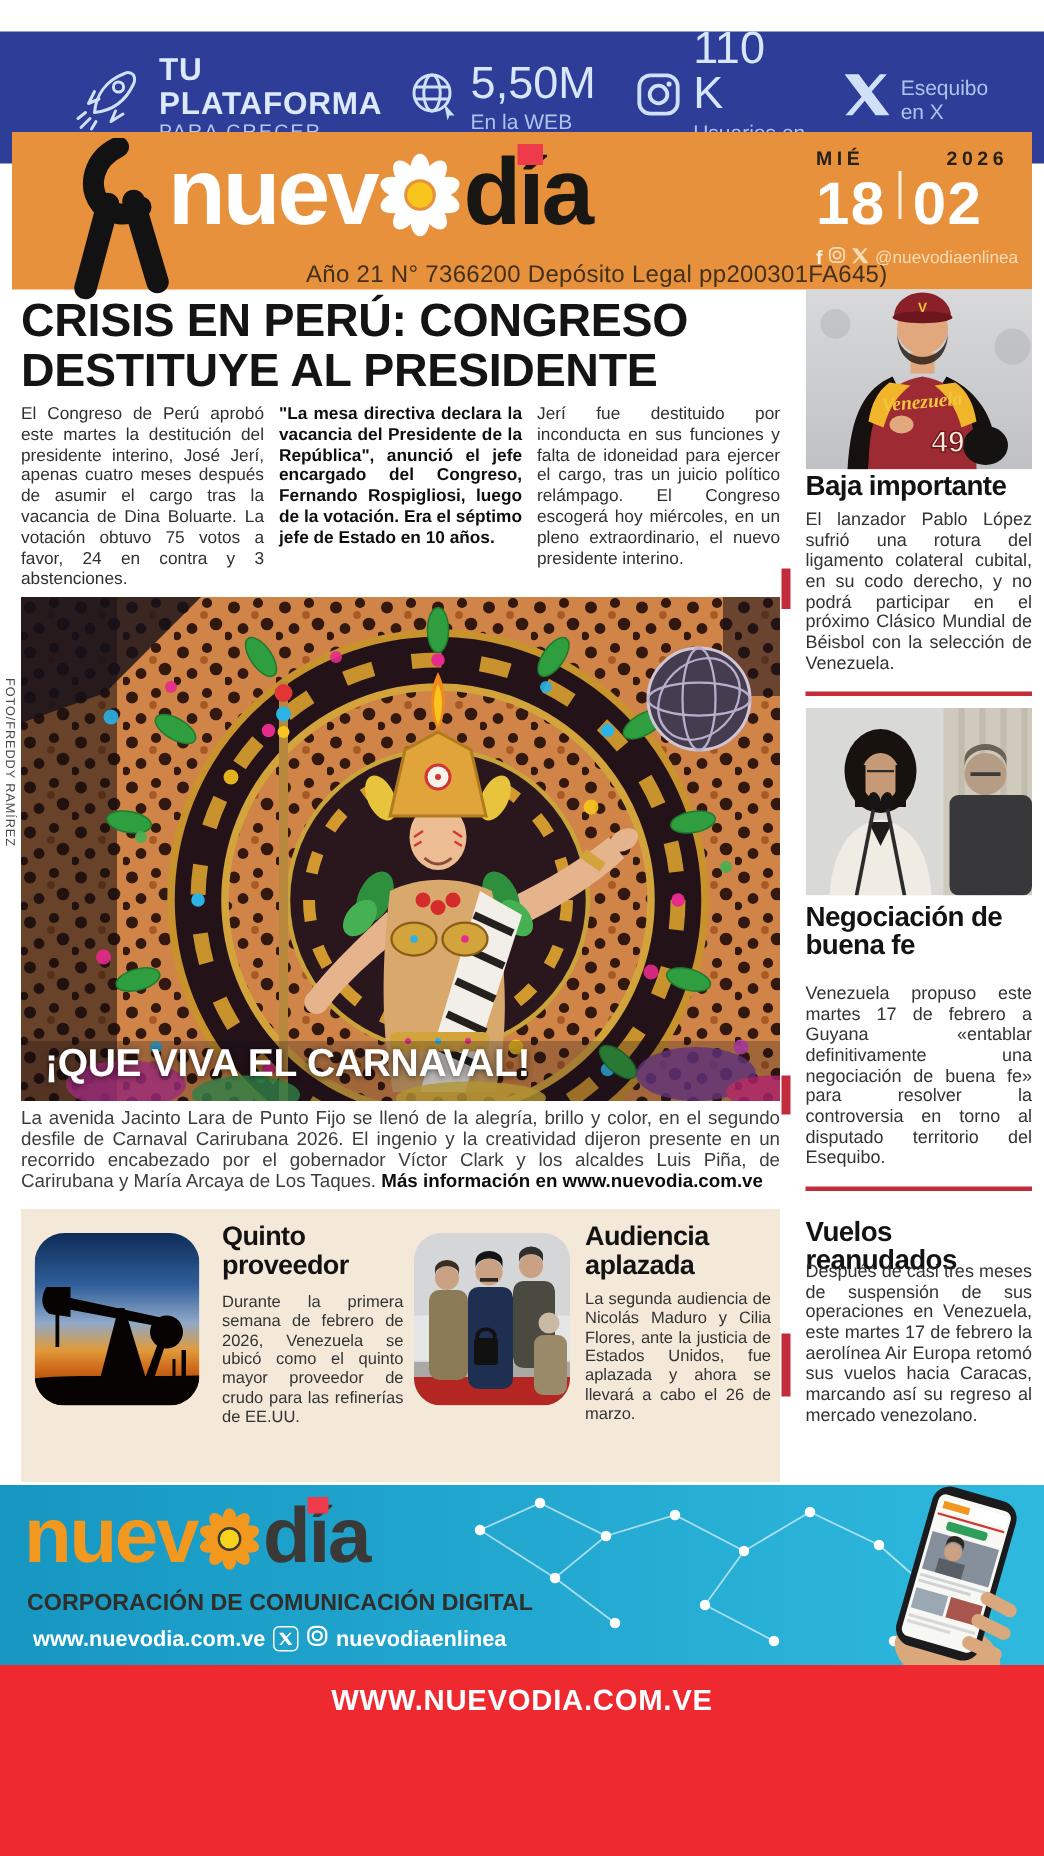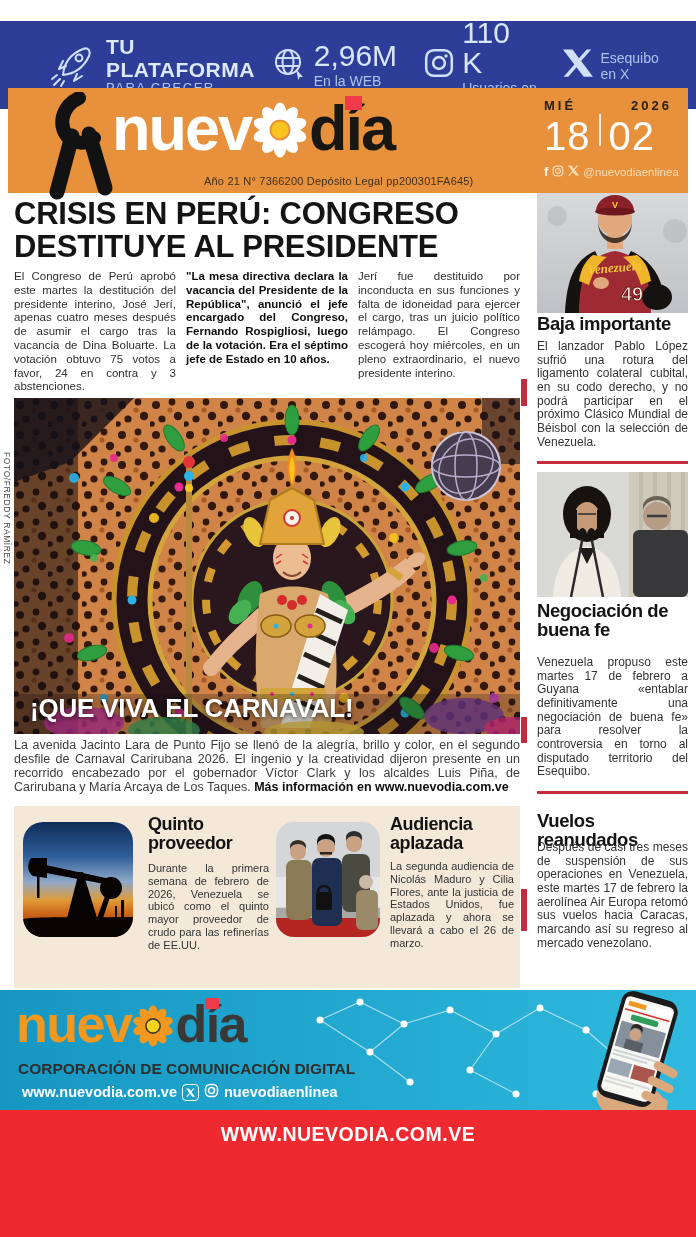--- a/index.html
+++ b/index.html
@@ -21,25 +21,25 @@
 
   
   .masthead{position:absolute;left:8px;top:88px;width:680px;height:105px;background:#e8913c;}
   .ribbon{position:absolute;left:26px;top:4px;width:86px;height:112px;z-index:4;}
   .mast-logo{position:absolute;left:104px;top:4px;display:flex;align-items:center;height:72px;}
   .logo-nuev{font-size:63px;font-weight:900;color:#ffffff;letter-spacing:-2px;line-height:1;}
   .logo-flower{width:56px;height:56px;margin:4px 1px 0 1px;}
   .logo-dia{font-size:63px;font-weight:900;color:#191714;letter-spacing:-2px;line-height:1;position:relative;}
   .dia-accent{position:absolute;left:36px;top:-1px;width:17px;height:14px;background:#ef3a4b;}
   .f-dia .dia-accent{left:30px;top:0;width:14px;height:11px;}
-  .edition-line{position:absolute;left:196px;top:87px;font-size:11px;color:#42301a;letter-spacing:.2px;}
+  .edition-line{position:absolute;left:196px;top:87px;font-size:16px;color:#42301a;letter-spacing:.2px;}
   .date-block{position:absolute;right:16px;top:10px;width:128px;}
   .date-top{display:flex;justify-content:space-between;font-size:13px;font-weight:bold;
             letter-spacing:3px;color:#272015;}
-  .date-main{display:flex;align-items:flex-start;gap:8px;font-size:40px;font-weight:400;color:#fff;
+  .date-main{display:flex;align-items:flex-start;gap:8px;font-size:40px;font-weight:700;color:#fff;
              margin-top:1px;letter-spacing:1px;}
   .date-divider{width:2px;height:32px;background:rgba(255,255,255,.85);}
   .social-row{display:flex;align-items:center;gap:4px;margin-top:5px;color:#f8dcb6;font-size:11.5px;}
   .icon-f{font-weight:900;font-size:13px;color:#faf0e2;}
   .icon-f::before{content:"f";}
   .mini-icon{display:block;}
 
   
   .headline{position:absolute;left:14px;top:198px;width:514px;margin:0;font-size:31px;
             line-height:1.06;font-weight:900;color:#141414;letter-spacing:-.2px;}
@@ -135,21 +135,21 @@
       <div class="stat">
         <span class="sicon">
           <svg viewBox="0 0 36 36" width="36" height="36" fill="none" stroke="#cfe0f8" stroke-width="2">
             <circle cx="17" cy="17" r="12"></circle>
             <ellipse cx="17" cy="17" rx="5.5" ry="12"></ellipse>
             <path d="M6 13 H28 M6 21 H28"></path>
             <path d="M25 24 l7 8 l-3.4 0 l-1.2 3.4 z" fill="#cfe0f8" stroke="none"></path>
           </svg>
         </span>
         <div class="stxt">
-          <div class="sval">2,96M</div>
+          <div class="sval">5,50M</div>
           <div class="slab">En la WEB</div>
         </div>
       </div>
       <div class="stat">
         <span class="sicon">
           <svg viewBox="0 0 30 30" width="32" height="32" fill="none" stroke="#cfe0f8" stroke-width="2.4">
             <rect x="3" y="3" width="24" height="24" rx="7"></rect>
             <circle cx="15" cy="15" r="5.5"></circle>
             <circle cx="21.6" cy="8.4" r="1.6" fill="#cfe0f8" stroke="none"></circle>
           </svg>

